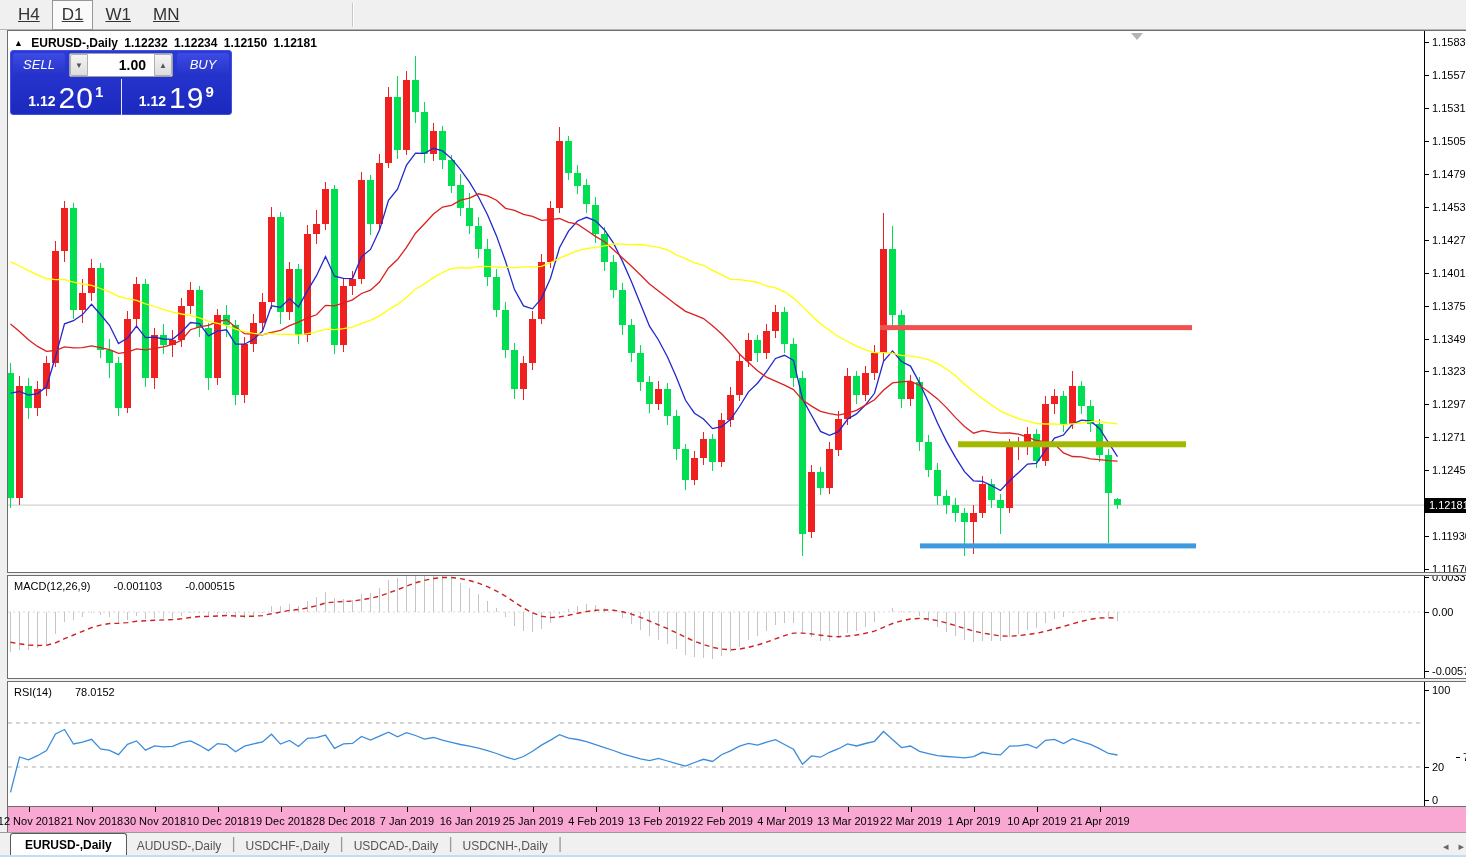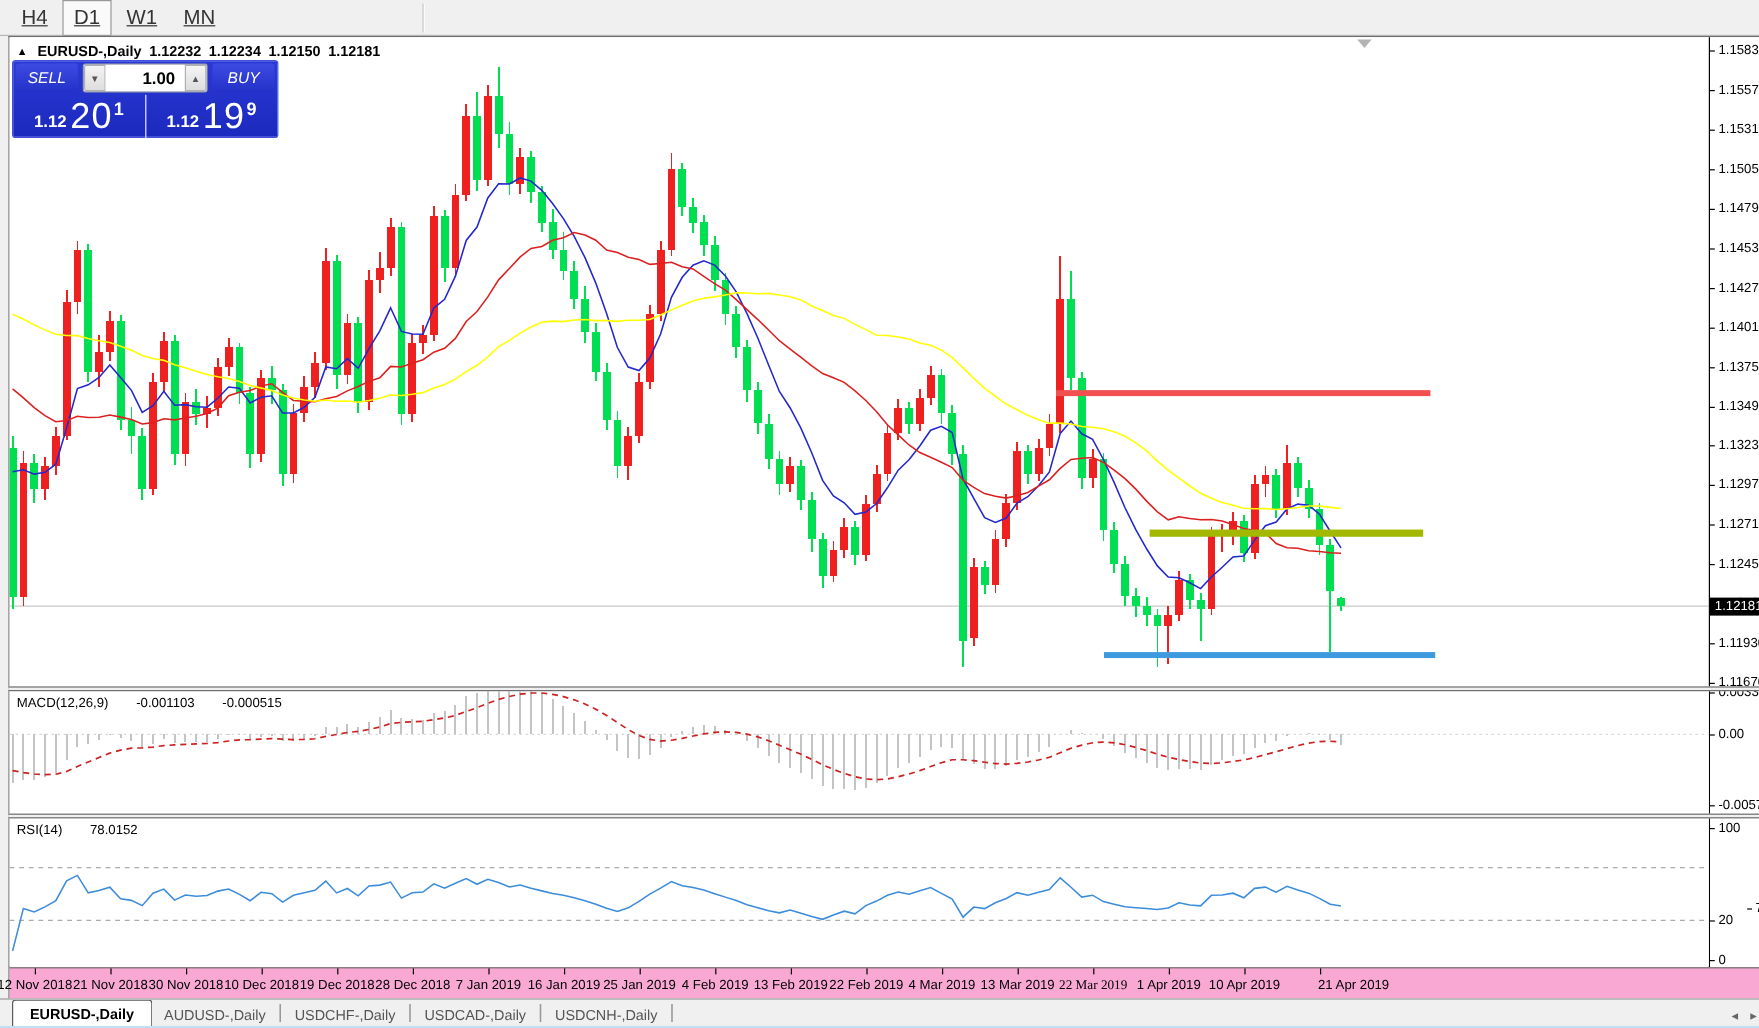--- a/index.html
+++ b/index.html
@@ -597,27 +597,27 @@
       <div class="dlabel" style="left: 588px;">4 Feb 2019</div>
       <div class="dtick" style="left: 651px;"></div>
       <div class="dlabel" style="left: 651px;">13 Feb 2019</div>
       <div class="dtick" style="left: 714px;"></div>
       <div class="dlabel" style="left: 714px;">22 Feb 2019</div>
       <div class="dtick" style="left: 777px;"></div>
       <div class="dlabel" style="left: 777px;">4 Mar 2019</div>
       <div class="dtick" style="left: 840px;"></div>
       <div class="dlabel" style="left: 840px;">13 Mar 2019</div>
       <div class="dtick" style="left: 903px;"></div>
-      <div class="dlabel" style="left: 903px; font-family: Liberation Serif, serif;">22 Mar 2019</div>
+      <div class="dlabel" style="left: 903px;">22 Mar 2019</div>
       <div class="dtick" style="left: 966px;"></div>
       <div class="dlabel" style="left: 966px;">1 Apr 2019</div>
       <div class="dtick" style="left: 1029px;"></div>
       <div class="dlabel" style="left: 1029px;">10 Apr 2019</div>
       <div class="dtick" style="left: 1092px;"></div>
-      <div class="dlabel" style="left: 1120px;">21 Apr 2019</div>
+      <div class="dlabel" style="left: 1092px;">21 Apr 2019</div>
     </div>
 
   <div class="tabbar">
     <div id="sym-tabs" style="display:flex;align-items:flex-end;">
         <div class="sym-tab active">EURUSD-,Daily</div>
         <div class="sym-tab">AUDUSD-,Daily</div>
         <span class="tab-sep">|</span>
         <div class="sym-tab">USDCHF-,Daily</div>
         <span class="tab-sep">|</span>
         <div class="sym-tab">USDCAD-,Daily</div>

